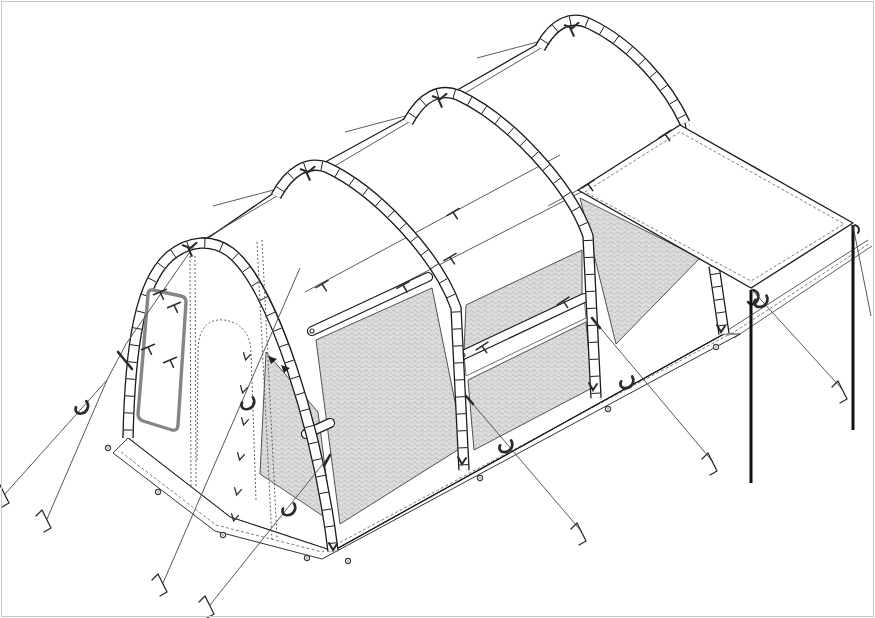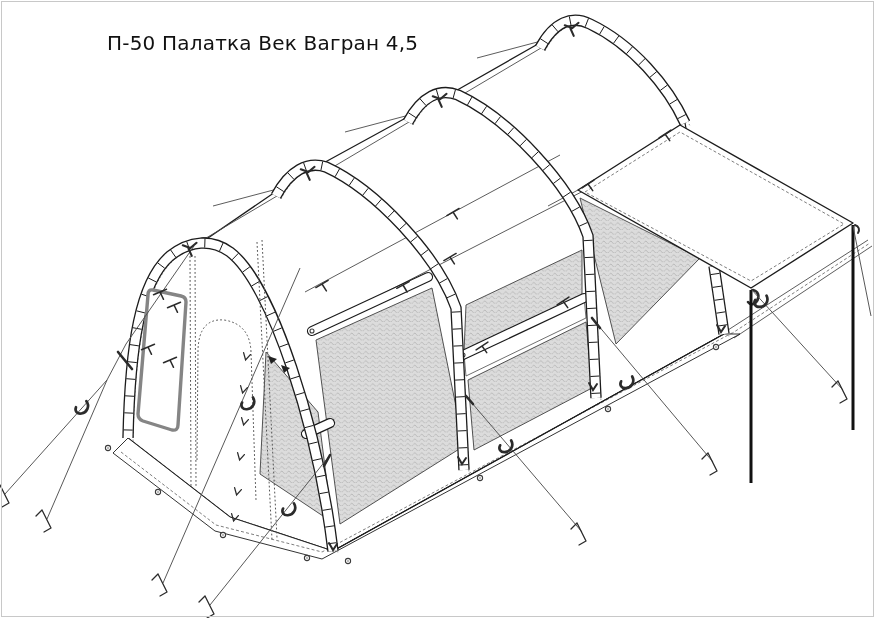--- a/index.html
+++ b/index.html
@@ -225,15 +225,14 @@
         <path d="M-4,-3 L0,4 L4,-2" class="mark" stroke-width="2" transform="translate(721,328) rotate(0)"></path>
         <path d="M-7,-2 L0,2 L7,-2 M-2,2 L0,10" class="mark" stroke-width="2.1" transform="translate(190,246) rotate(-10)"></path>
         <path d="M-7,-2 L0,2 L7,-2 M-2,2 L0,10" class="mark" stroke-width="2.1" transform="translate(308,170) rotate(-10)"></path>
         <path d="M-7,-2 L0,2 L7,-2 M-2,2 L0,10" class="mark" stroke-width="2.1" transform="translate(440,97) rotate(-10)"></path>
         <path d="M-7,-2 L0,2 L7,-2 M-2,2 L0,10" class="mark" stroke-width="2.1" transform="translate(572,26) rotate(-10)"></path>
         <path d="M0,0 L9,3 L3,8 Z" fill="#222" transform="translate(268,356)"></path>
         <path d="M0,0 L9,3 L3,8 Z" fill="#222" transform="translate(281,365)"></path>
       </g>
   </svg>
 
-  <div class="title">П-50 Палатка Век Вагран 4,5</div>
   <div class="frame"></div>
 </div>
 
 </body></html>

